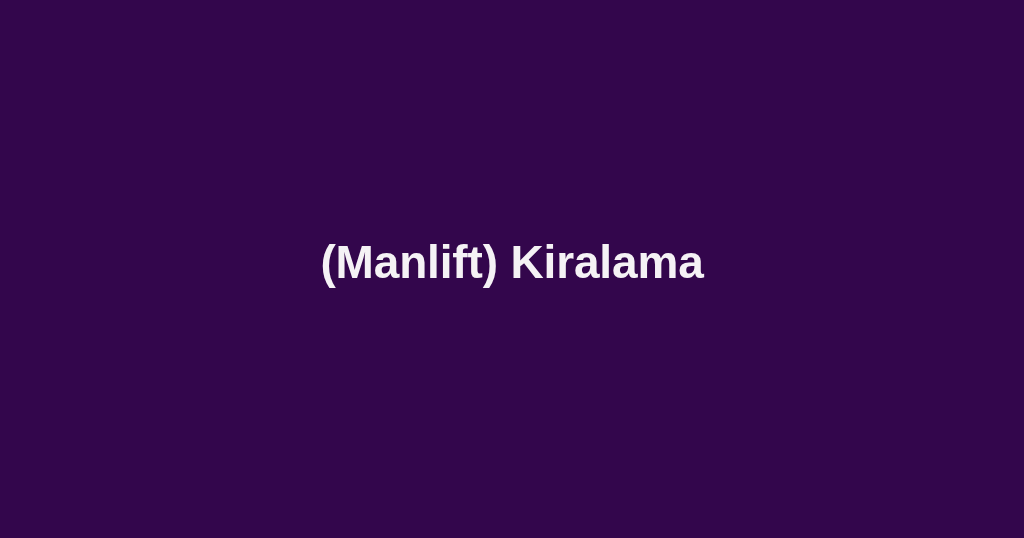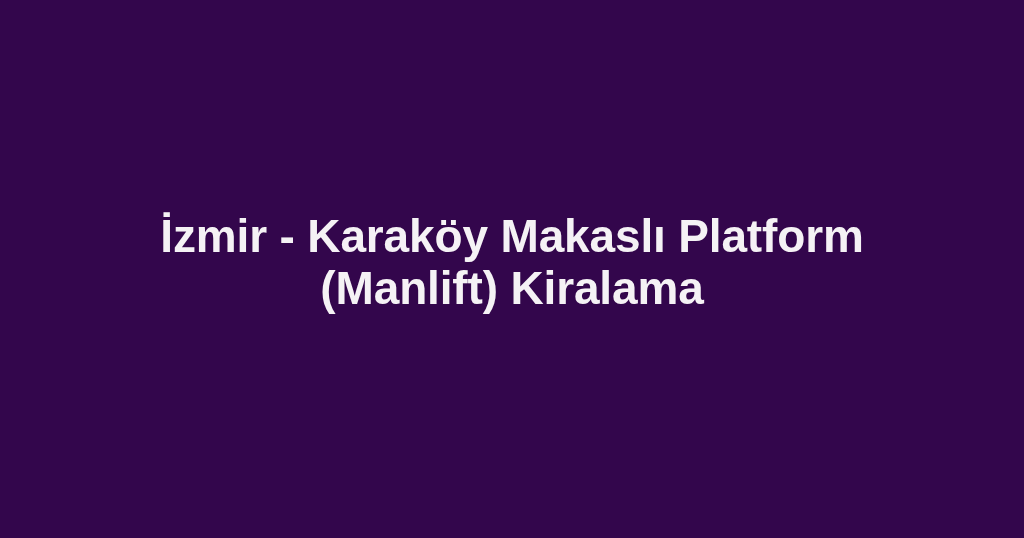--- a/index.html
+++ b/index.html
@@ -58,18 +58,17 @@
   }
 </style>
 </head>
 <body>
 
 <div class="og-card">
 
   <div class="og-card__inner">
 
     <h1 class="og-card__title">
-      <span class="og-card__title-line">İzmir - Karaköy Makaslı Platform</span>
       <span class="og-card__title-line">(Manlift) Kiralama</span>
     </h1>
 
   </div>
 </div>
 
 </body></html>

